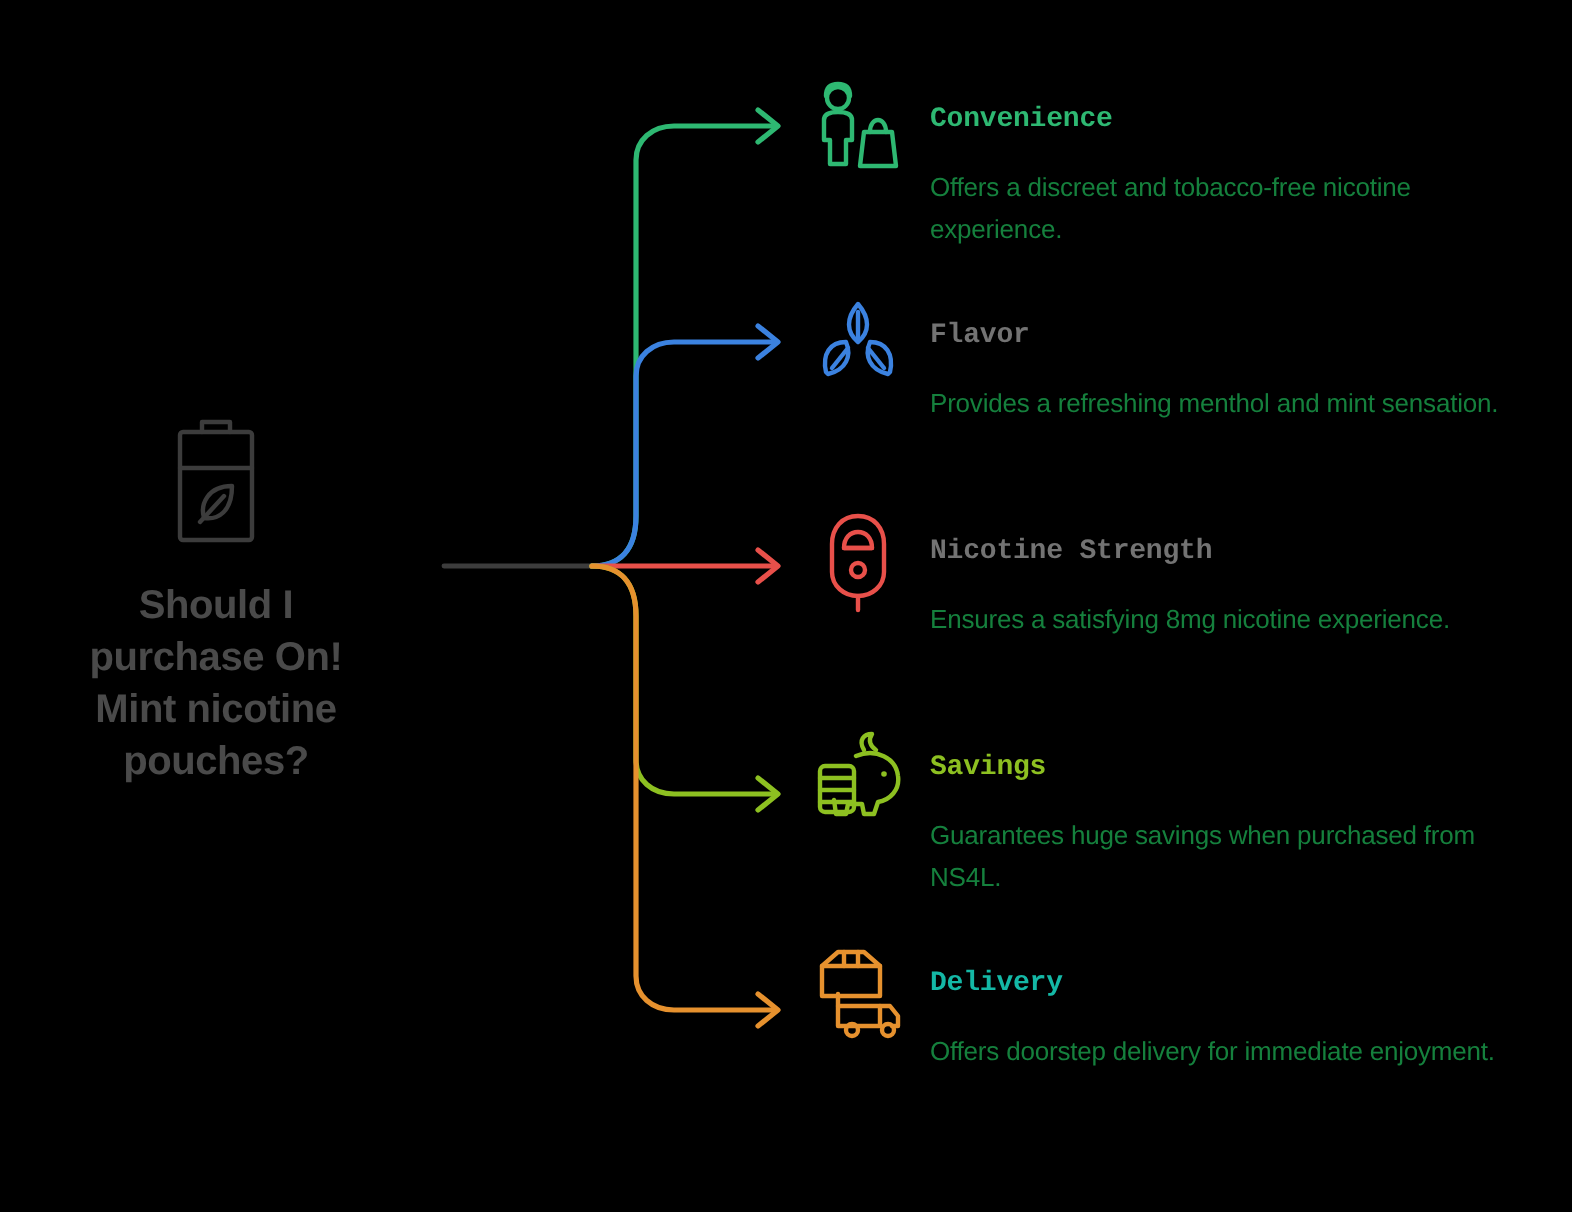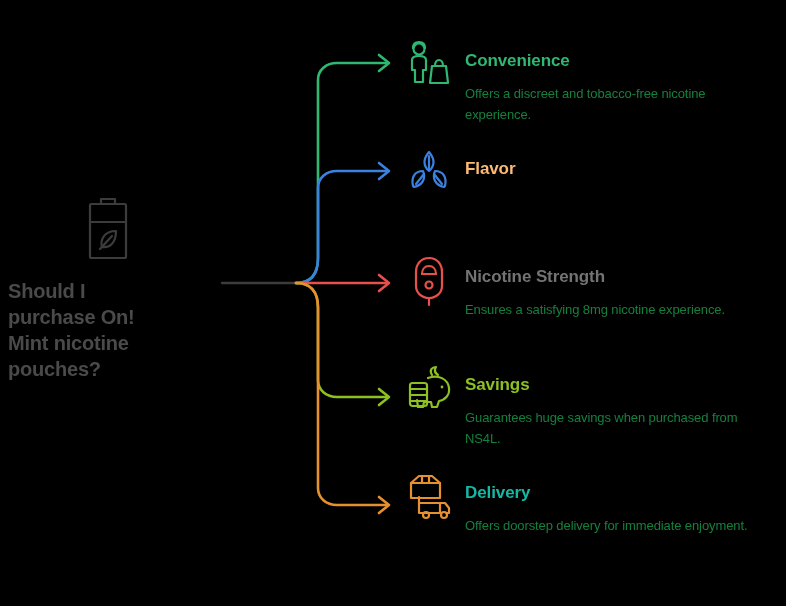--- a/index.html
+++ b/index.html
@@ -31,23 +31,23 @@
     top: 0;
     width: 786px;
     height: 606px;
     pointer-events: none;
   }
 
   
   #hub {
     position: absolute;
     left: 8px;
-    top: 196px;
+    top: 208px;
     width: 200px;
-    text-align: left;
+    text-align: center;
   }
 
   #hub-icon {
     width: 60px;
     height: 68px;
     margin: 0 auto 14px auto;
     display: block;
   }
 
   #hub-title {
@@ -72,25 +72,26 @@
     width: 54px;
     height: 54px;
   }
 
   .branch-body {
     margin-left: 63px;
     padding-top: 14px;
   }
 
   .branch-title {
-    font-size: 17px;
+    font-size: 14px;
     font-weight: bold;
     line-height: 17px;
     letter-spacing: -0.1px;
     margin-bottom: 14px;
+    font-family: Liberation Mono, monospace;
   }
 
   .branch-desc {
     font-size: 13px;
     line-height: 21px;
     color: #15803d;
     max-width: 300px;
     letter-spacing: -0.1px;
   }
 </style>
@@ -156,21 +157,22 @@
   <div class="branch" style="top:146px">
     <svg class="branch-icon" viewBox="0 0 54 54" fill="none" stroke="#3b82e0" stroke-width="2.2" stroke-linecap="round" stroke-linejoin="round">
       <path d="M27,6 C33,13 33,20 27,25 C21,20 21,13 27,6 Z"></path>
       <line x1="27" y1="10" x2="27" y2="24"></line>
       <path d="M11,40 C9,31 13,25 21,25 C24,32 21,39 12,41 Z"></path>
       <line x1="14" y1="38" x2="22" y2="28"></line>
       <path d="M43,40 C45,31 41,25 33,25 C30,32 33,39 42,41 Z"></path>
       <line x1="40" y1="38" x2="32" y2="28"></line>
     </svg>
     <div class="branch-body">
-      <div class="branch-title" style="color:#fdba74">Flavor</div>
+      <div class="branch-title" style="color:#737373">Flavor</div>
+      <div class="branch-desc">Provides a refreshing menthol and mint sensation.</div>
     </div>
   </div>
 
   <div class="branch" style="top:254px">
     <svg class="branch-icon" viewBox="0 0 54 54" fill="none" stroke="#e8504a" stroke-width="2.2" stroke-linecap="round" stroke-linejoin="round">
       <path d="M27,4 C35,4 40,10 40,18 L40,32 C40,39 34,44 27,44 C20,44 14,39 14,32 L14,18 C14,10 19,4 27,4 Z"></path>
       <path d="M20,20 C20,15 23,12 27,12 C31,12 34,15 34,20 Z"></path>
       <line x1="20" y1="20" x2="34" y2="20"></line>
       <circle cx="27" cy="31" r="3.5"></circle>
       <line x1="27" y1="44" x2="27" y2="51"></line>

